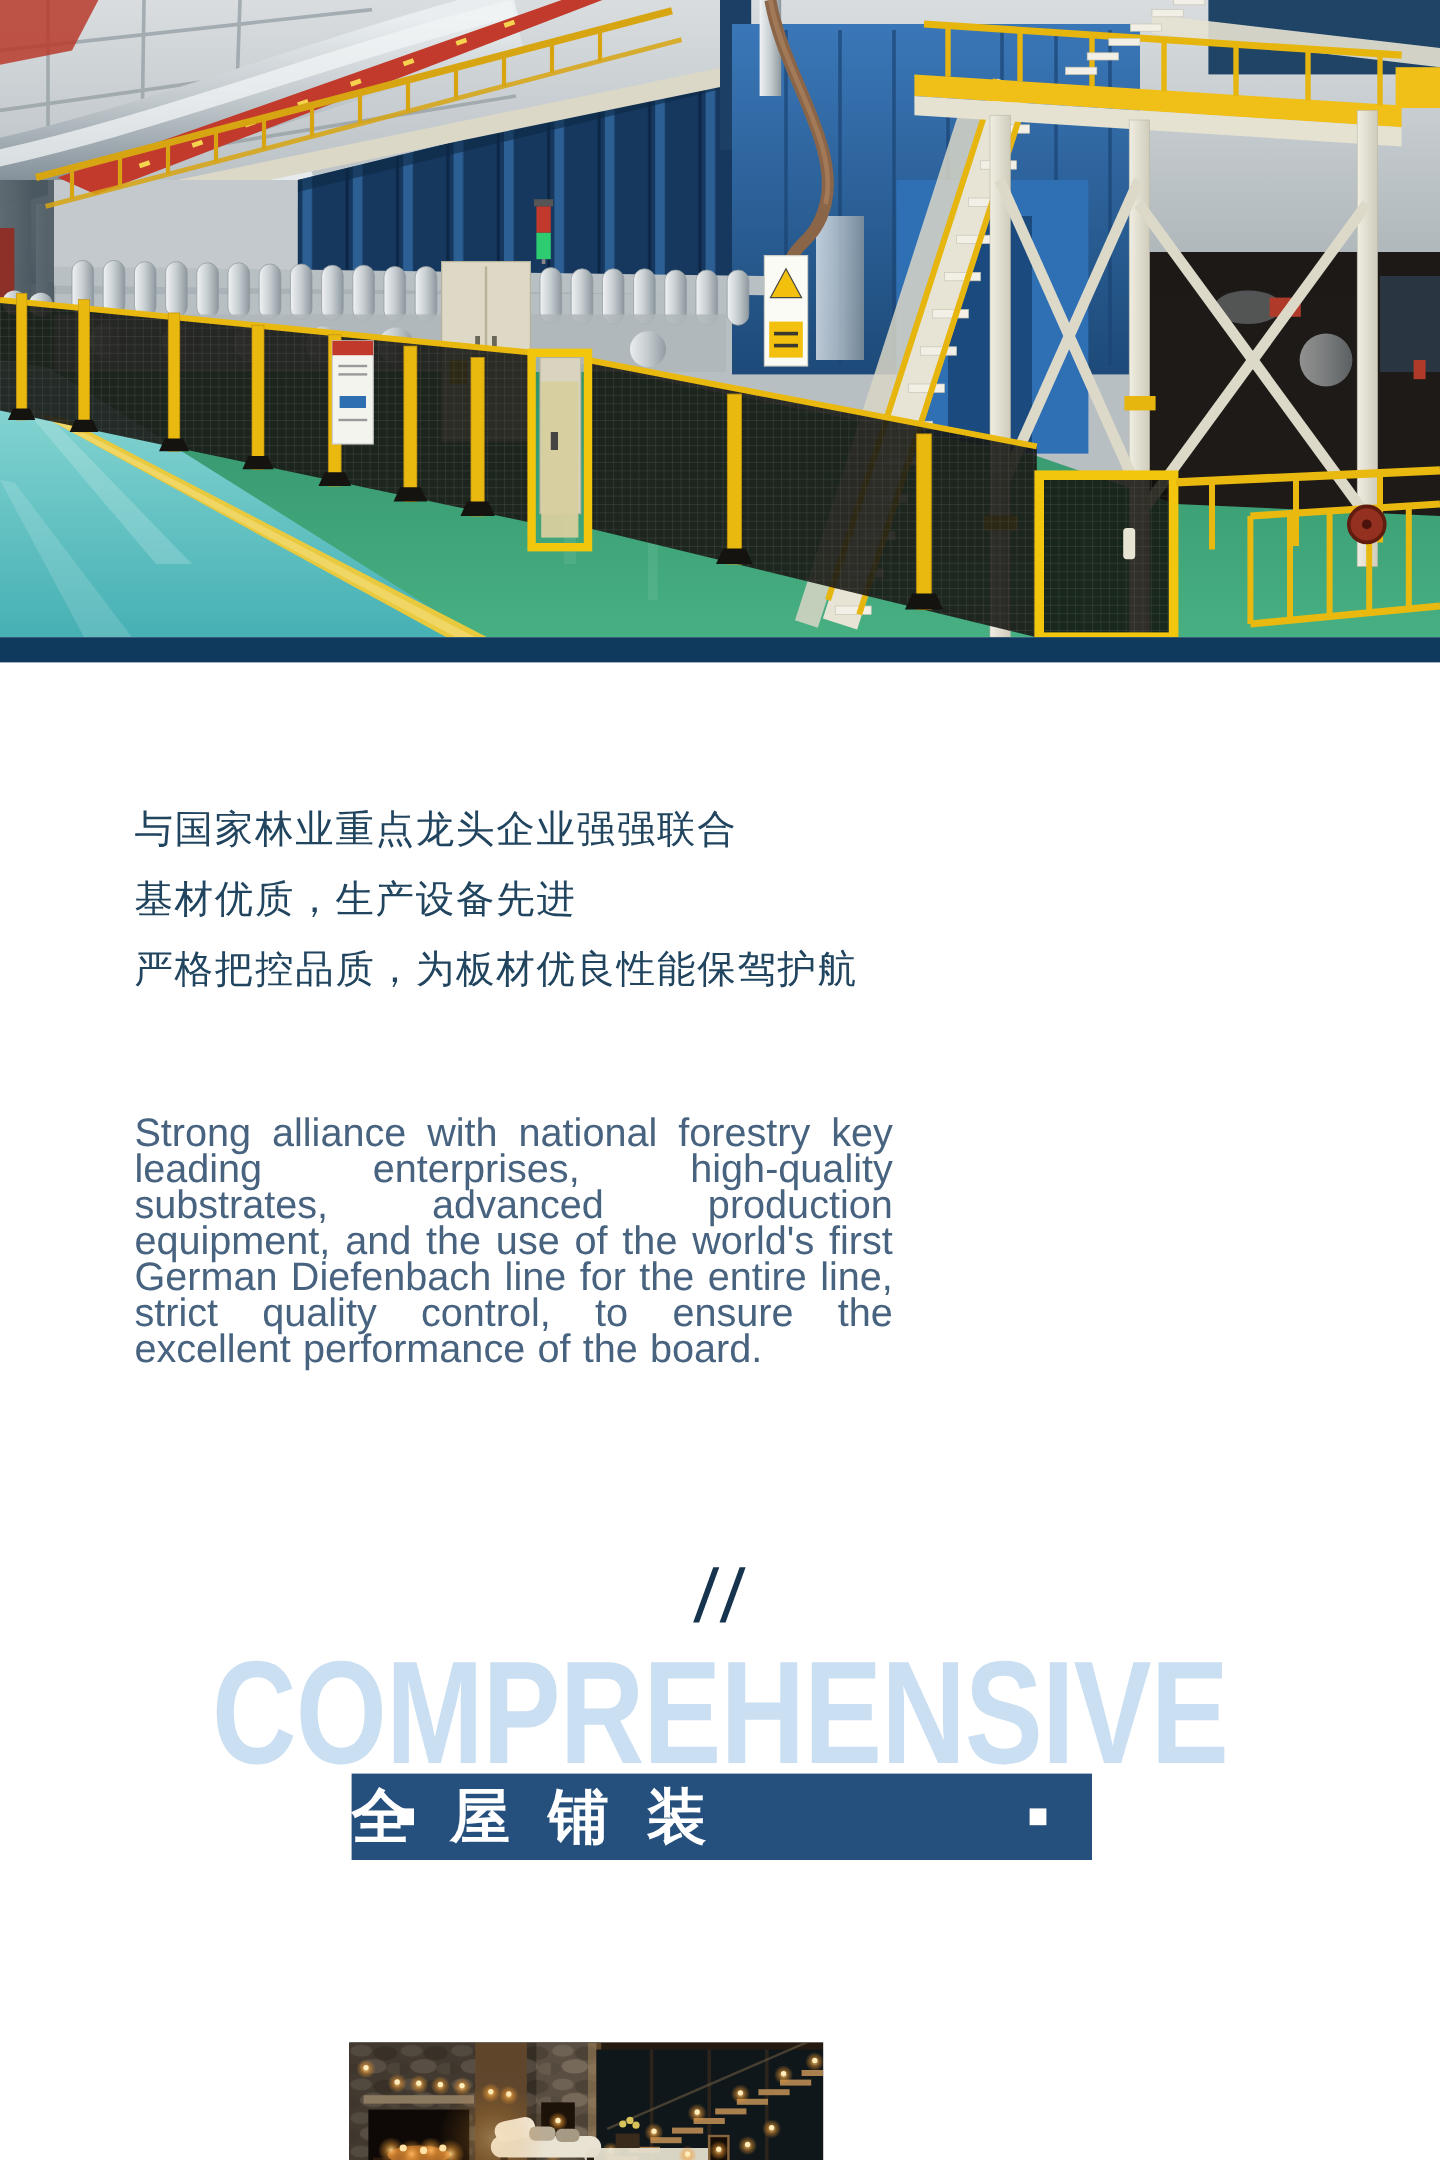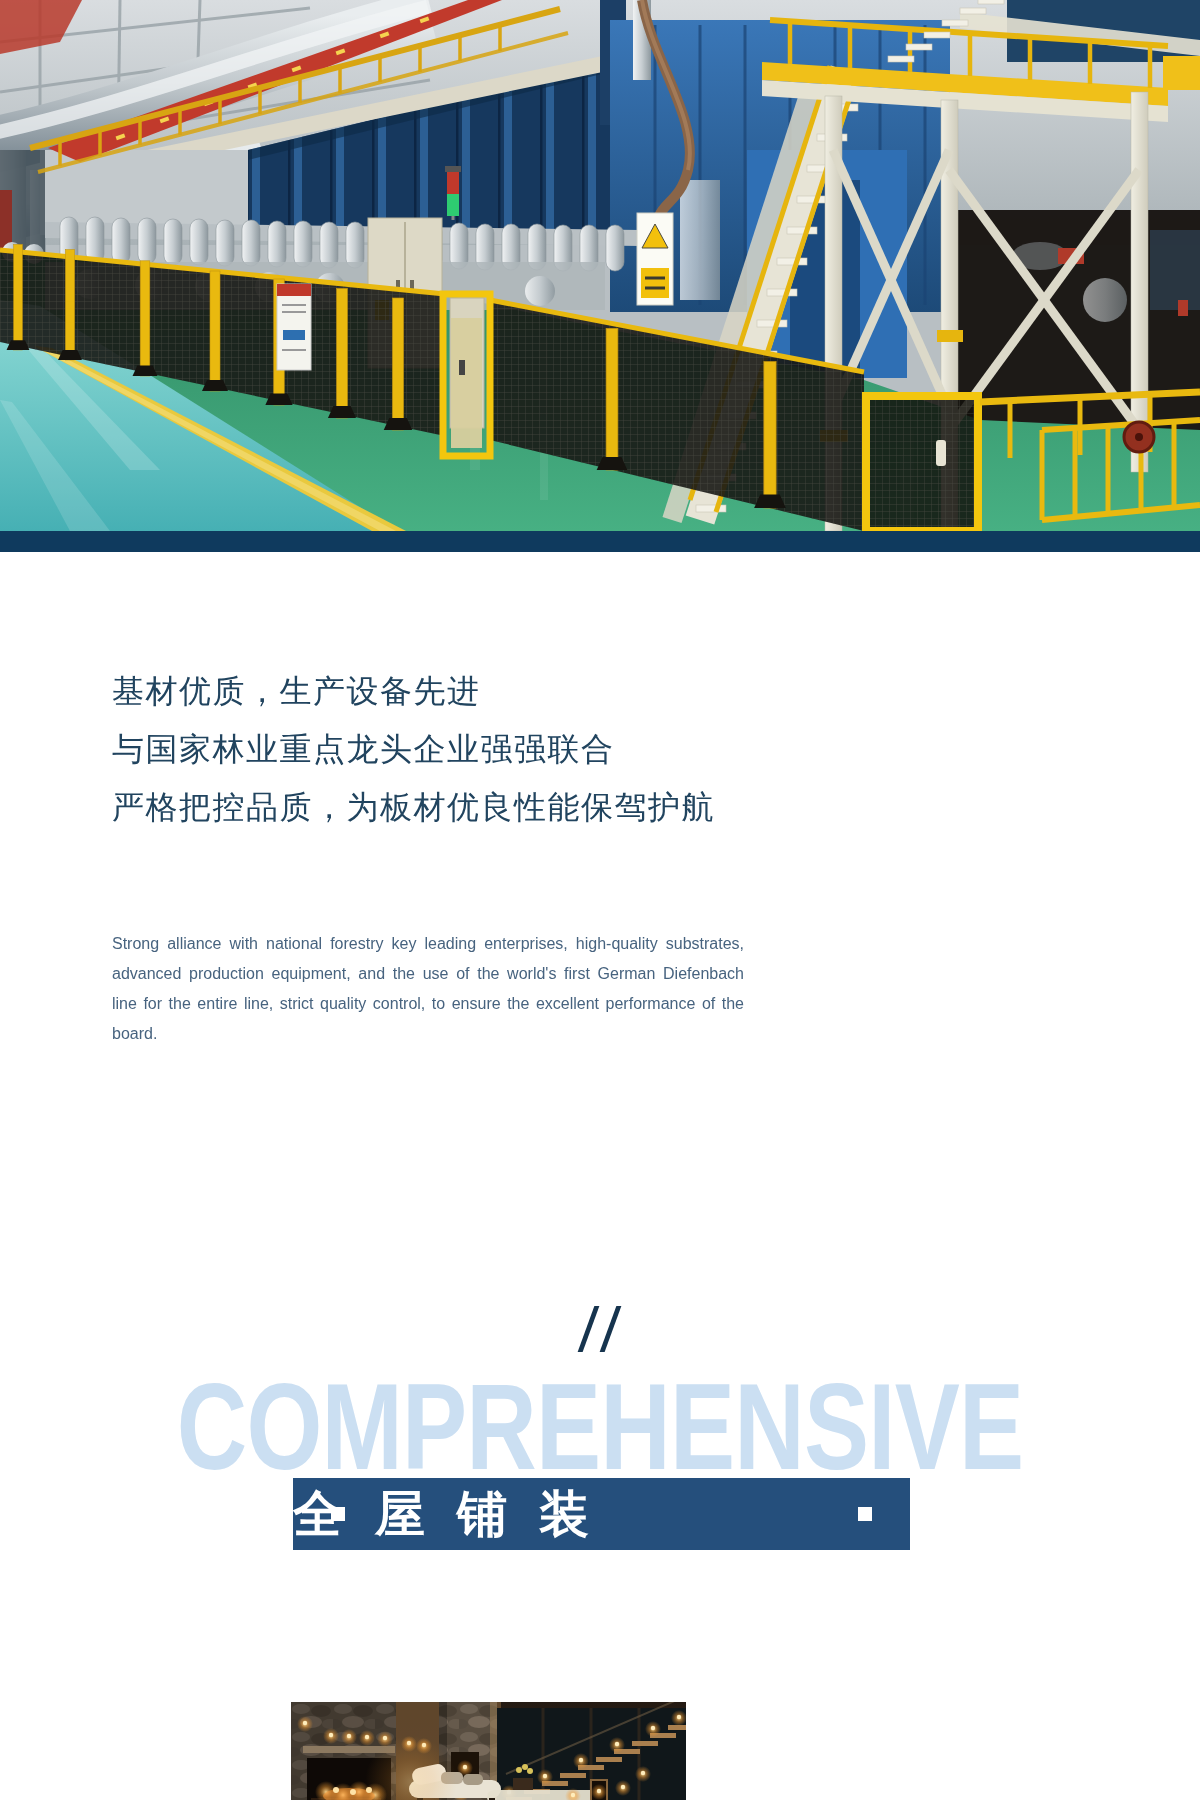--- a/index.html
+++ b/index.html
@@ -9,21 +9,21 @@
 
   
   #hero{left:0;top:0;width:1200px;height:531px;overflow:hidden;background:#b8bfc3;}
   
   #divider{left:0;top:531px;width:1200px;height:21px;background:#0f3a5e;}
 
   
   #zh-block{left:112px;top:662px;color:#21445f;font-size:32px;line-height:58px;
             letter-spacing:1.5px;font-weight:500;white-space:nowrap;}
   
-  #en-par{left:112px;top:929px;width:632px;color:#47637f;font-size:16px;
+  #en-par{left:112px;top:929px;width:632px;color:#47637f;font-size:33px;
           line-height:30px;text-align:justify;word-spacing:1px;margin:0;}
 
   
   #slashes{left:578px;top:1306px;width:50px;height:46px;}
   #slashes .bar{position:absolute;top:0;width:5px;height:46px;background:#16344e;
                 transform:skewX(-20deg);}
   #slashes .b1{left:8px;} #slashes .b2{left:30px;}
 
   
   #watermark{left:50%;top:1366px;transform:translateX(-50%) scaleX(0.8);
@@ -346,22 +346,22 @@
       <line x1="1174" y1="422" x2="1174" y2="507"></line>
     </g>
     <circle cx="1139" cy="437" r="15" fill="#93301f" stroke="#611c10" stroke-width="3"></circle>
     <circle cx="1139" cy="437" r="4" fill="#4a120a"></circle>
   </svg>
 </div>
 
 <div class="abs" id="divider"></div>
 
 <div class="abs" id="zh-block">
+  <div>与国家林业重点龙头企业强强联合</div>
   <div>基材优质，生产设备先进</div>
-  <div>与国家林业重点龙头企业强强联合</div>
   <div>严格把控品质，为板材优良性能保驾护航</div>
 </div>
 
 <p class="abs" id="en-par">Strong alliance with national forestry key leading enterprises, high-quality substrates, advanced production equipment, and the use of the world's first German Diefenbach line for the entire line, strict quality control, to ensure the excellent performance of the board.</p>
 
 <div class="abs" id="slashes" role="img" aria-label="//">
   <div class="bar b1"></div>
   <div class="bar b2"></div>
 </div>
 

